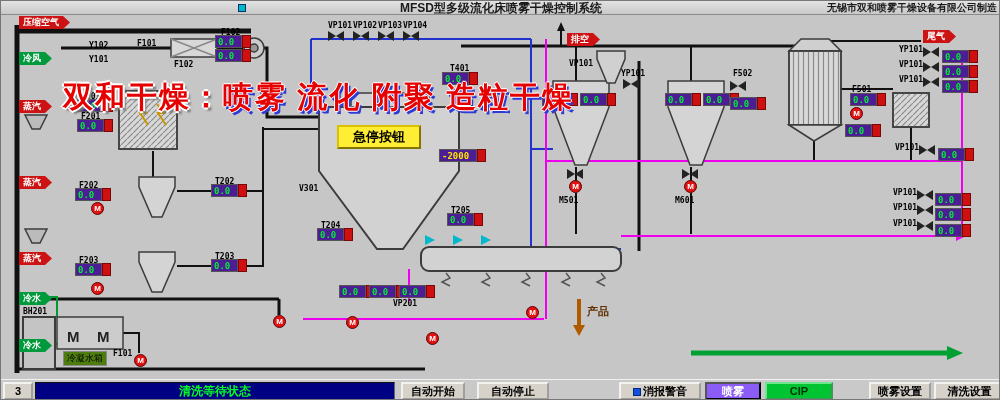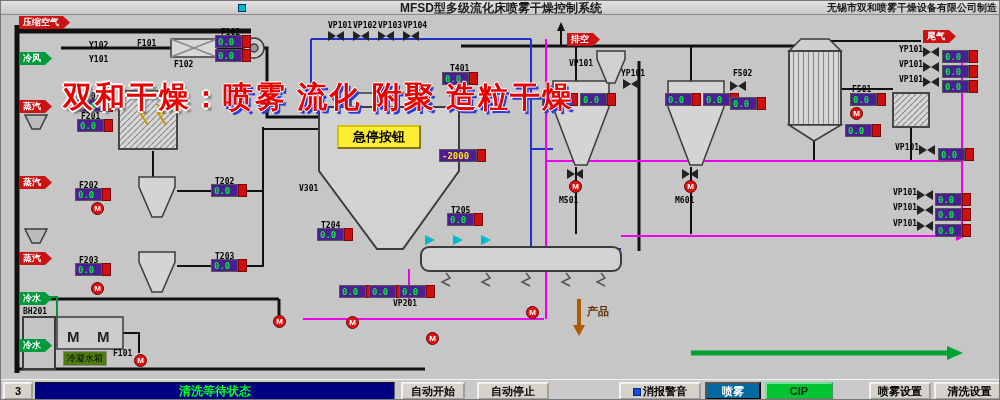--- a/index.html
+++ b/index.html
@@ -38,21 +38,21 @@
          background:#ffee33;border:2px outset #d8c200;color:#000;
          font:bold 13px "Liberation Sans",sans-serif;}
   .prod{position:absolute;left:586px;top:303px;z-index:3;font:bold 11px "Liberation Sans",sans-serif;color:#5e2e00;}
   .chip{position:absolute;z-index:3;background:#4d7c0f;border:1px solid #888;
         font-size:9px;padding:0 3px;color:#000;}
   
   .bottombar{position:absolute;left:0;top:378px;width:1000px;height:22px;z-index:8;
              background:#c9c9c9;border-top:1px solid #f2f2f2;}
   .btn{position:absolute;top:2px;height:18px;background:#d6d2ca;border:2px outset #f4f2ee;
        font:bold 11px "Liberation Sans",sans-serif;color:#000;padding:0;cursor:pointer;}
-  .btn.dark{background:#0369a1;color:#fff;border:2px outset #555;}
+  .btn.dark{background:#8b5cf6;color:#fff;border:2px outset #555;}
   .btn.cip{background:#00c432;color:#003300;border:2px outset #6fe68d;}
   .statusbox{position:absolute;left:34px;top:2px;width:360px;height:18px;background:#000082;
              border:1px inset #666;color:#00ff22;font:bold 12px "Liberation Sans",sans-serif;
              text-align:center;line-height:17px;}
   .pgbtn{left:2px;width:30px;}
   .mute-icon{display:inline-block;width:8px;height:8px;background:#1550d8;border:1px solid #002a80;
              vertical-align:-1px;margin-right:2px;}
 </style>
 </head>
 <body>

